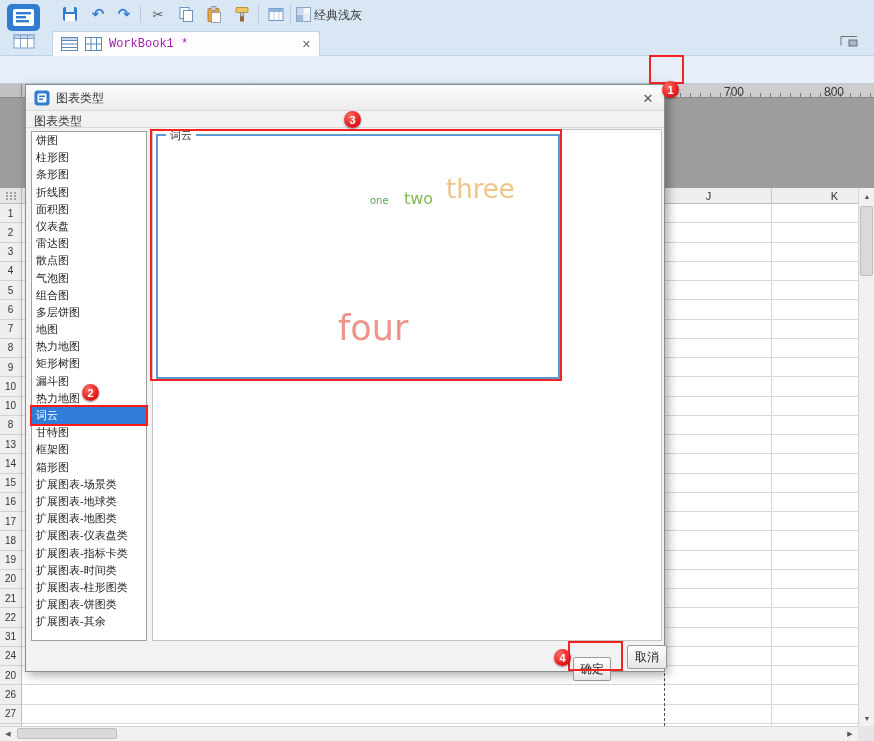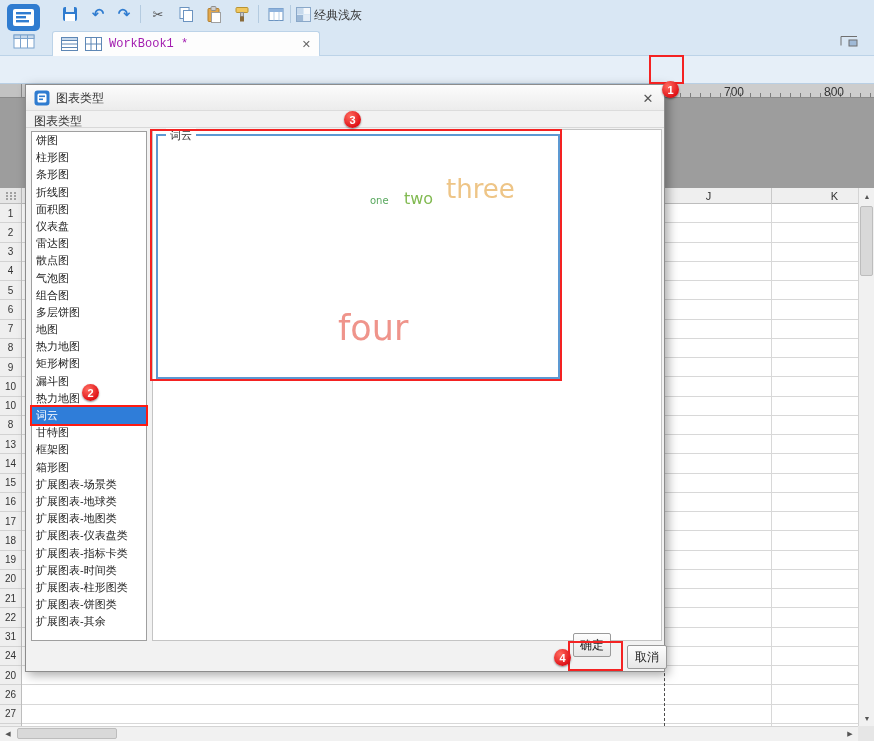--- a/index.html
+++ b/index.html
@@ -425,21 +425,21 @@
         <span id="previewlegend">词云</span>
         <div id="wordcloud">
             <span class="word" style="left: 212px; top: 60px; font-size: 10px; color: rgb(88, 168, 94);">one</span>
             <span class="word" style="left: 246px; top: 55px; font-size: 16px; color: rgb(130, 186, 82);">two</span>
             <span class="word" style="left: 288px; top: 40px; font-size: 26px; color: rgb(238, 197, 135);">three</span>
             <span class="word" style="left: 180px; top: 166px; font-size: 35px; color: rgb(239, 148, 139); margin-top: 9px;">four</span>
           </div>
       </div>
     </div>
 
-    <div class="dbtn" style="left:547px;top:548px;width:38px">确定</div>
+    <div class="dbtn" style="left:547px;top:572px;width:38px">确定</div>
     <div class="dbtn" style="left:601px;top:560px;width:40px">取消</div>
   </div>
 
   <div class="redbox" style="left:649px;top:55px;width:35px;height:29px"></div>
   <div class="redbox" style="left:150px;top:129px;width:412px;height:252px"></div>
   <div class="redbox" style="left:568px;top:641px;width:55px;height:30px"></div>
   <div class="badge" style="left:662px;top:81px">1</div>
   <div class="badge" style="left:82px;top:384px">2</div>
   <div class="badge" style="left:344px;top:111px">3</div>
   <div class="badge" style="left:554px;top:649px">4</div>

